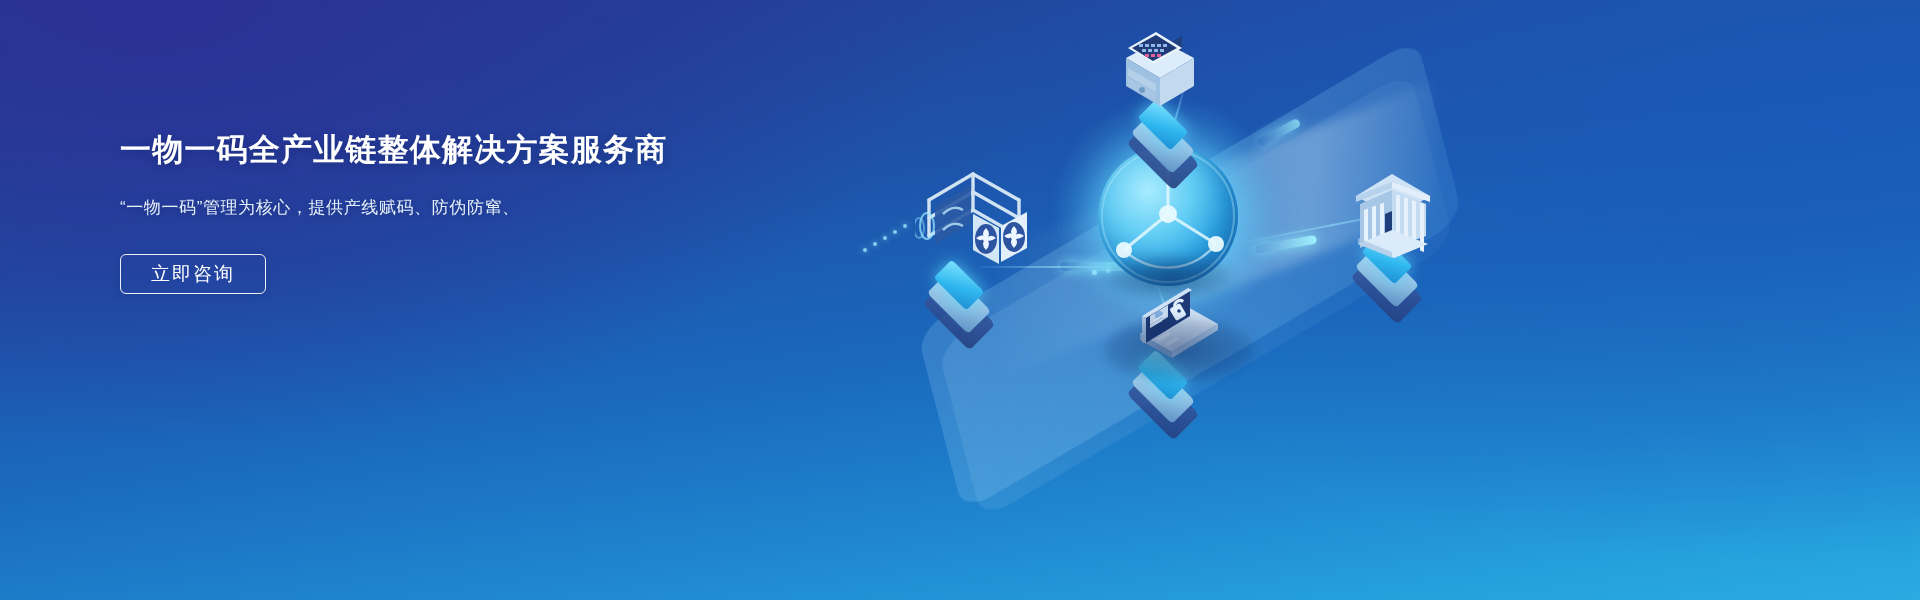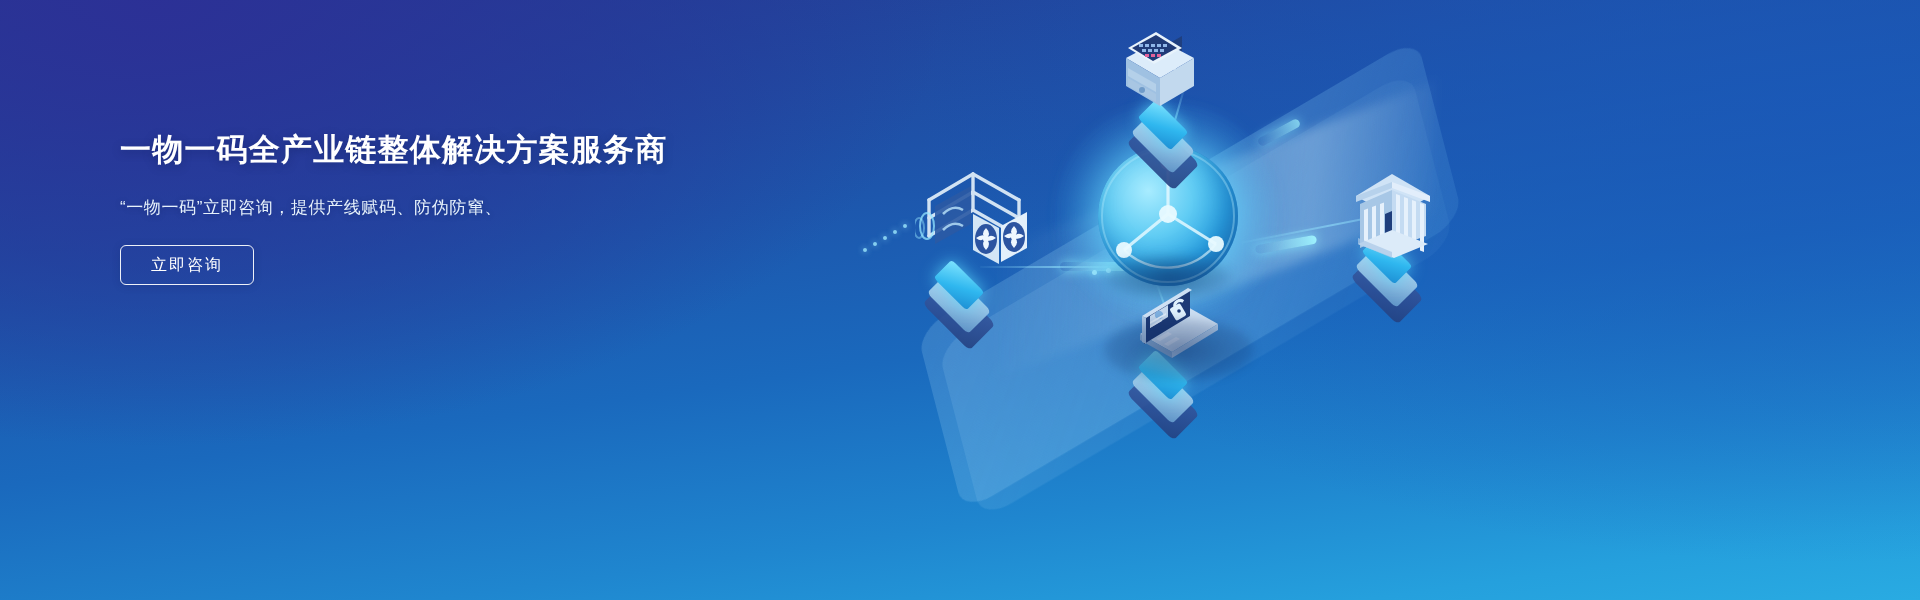--- a/index.html
+++ b/index.html
@@ -25,24 +25,24 @@
     text-shadow:0 2px 10px rgba(8,24,70,0.35);
     white-space:nowrap;
   }
   .subline{
     margin:0;color:#e6f1fb;font-size:17px;line-height:31px;
     letter-spacing:0.6px;font-weight:400;
     text-shadow:0 1px 6px rgba(8,24,70,0.3);
   }
   .sub-wrap{margin-top:22px;}
   .cta{
-    display:inline-block;margin-top:22px;
+    display:inline-block;margin-top:31px;
     padding:0 30px;height:40px;line-height:38px;
     border:1px solid rgba(255,255,255,0.92);border-radius:6px;
-    color:#ffffff;font-size:16px;letter-spacing:2px;
+    color:#ffffff;font-size:19px;letter-spacing:2px;
     background:transparent;cursor:pointer;
     box-shadow:0 1px 8px rgba(10,30,80,0.16);
   }
 
   
   .art{position:absolute;left:860px;top:0;width:1060px;height:600px;}
 
   
   .platform{
     position:absolute;left:40px;top:125px;width:580px;height:300px;
@@ -123,21 +123,21 @@
     background:radial-gradient(ellipse at 50% 50%, rgba(10,38,92,0.5), rgba(10,38,92,0));filter:blur(4px);}
 </style>
 </head>
 <body>
 
 <div id="banner">
 
   <div class="copy">
     <h1 class="headline">一物一码全产业链整体解决方案服务商</h1>
     <div class="sub-wrap">
-      <p class="subline">“一物一码”立即咨询，提供产线赋码、防伪防窜、</p>
+      <p class="subline">“一物一码”管理为核心，提供产线赋码、防伪防窜、</p>
     </div>
     <button class="cta">立即咨询</button>
   </div>
 
   <div class="art">
 
     <div class="platform b"></div>
     <div class="platform"></div>
     <div class="beam"></div>
 

